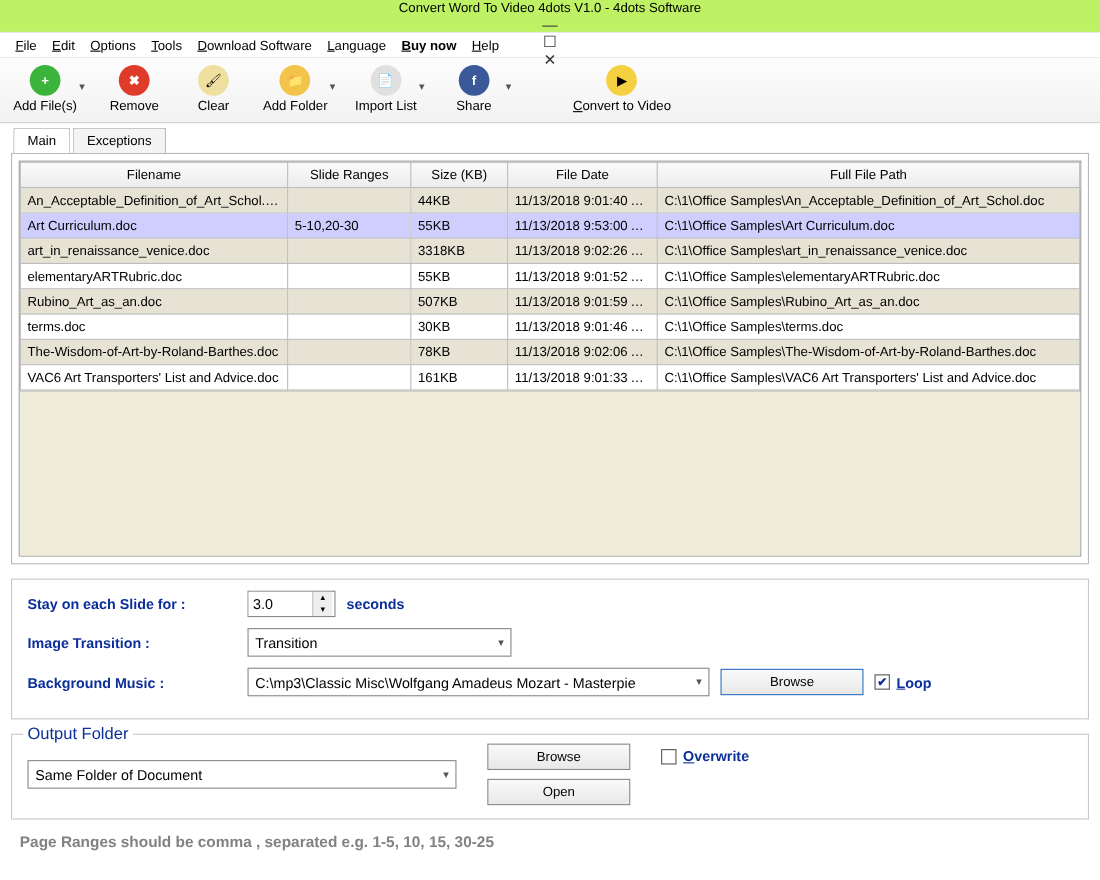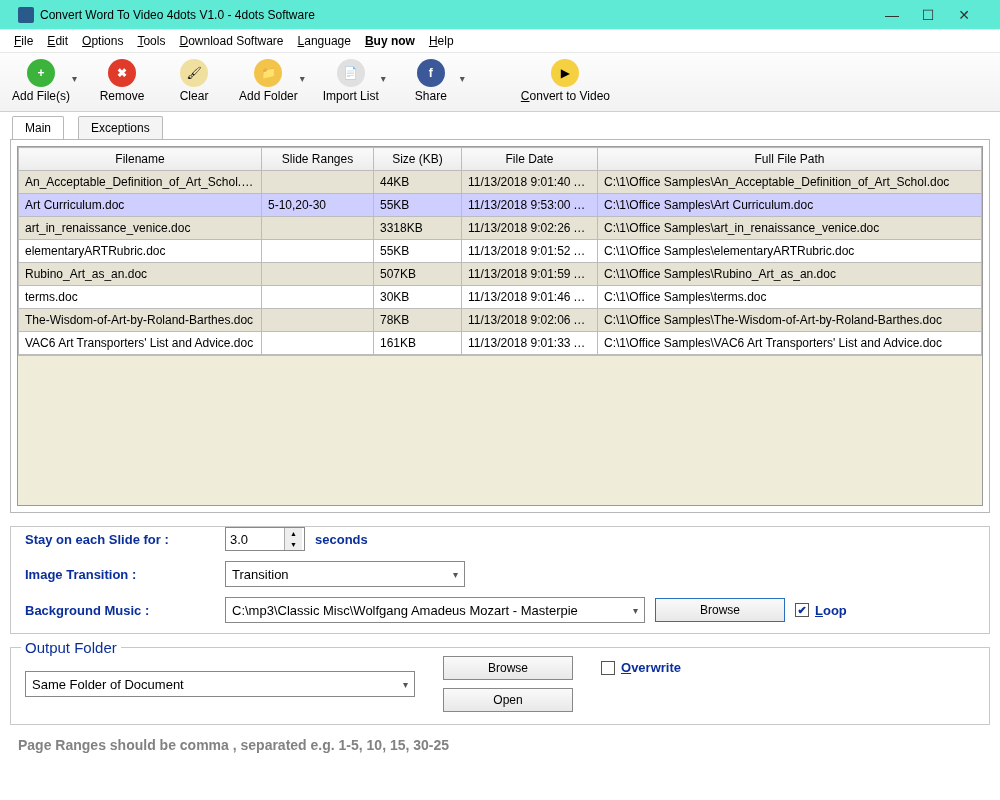--- a/index.html
+++ b/index.html
@@ -1,56 +1,56 @@
 <!DOCTYPE html>
 <html><head>
 <meta charset="utf-8">
 <style>
 * { box-sizing: border-box; margin: 0; padding: 0; }
 body { font-family: "Segoe UI", Tahoma, sans-serif; font-size: 12px; background: #fff; color: #000; width: 1000px; height: 800px; overflow: hidden; }
-.titlebar { display: flex; align-items: center; height: 30px; padding: 0 18px; background: #5eead4; border-bottom: 1px solid #e8e8e8; }
+.titlebar { display: flex; align-items: center; height: 30px; padding: 0 18px; background: #bef264; border-bottom: 1px solid #e8e8e8; flex-direction: column; }
 .titlebar .app-icon { width: 16px; height: 16px; background: #2a5a8a; border-radius: 2px; margin-right: 6px; }
 .titlebar .title { flex: 1; font-size: 12px; }
 .titlebar .win-btn { width: 36px; height: 28px; display:flex; align-items:center; justify-content:center; font-size: 14px; color:#333; }
 .menubar { display: flex; gap: 14px; padding: 4px 14px; font-size: 12px; border-bottom: 1px solid #e8e8e8; }
 .menubar span { cursor: default; }
 .menubar span u { text-decoration: underline; }
 .menubar .bold { font-weight: bold; }
 .toolbar { display: flex; align-items: flex-start; padding: 6px 12px 8px; background: linear-gradient(#fdfdfd,#f2f2f2); border-bottom: 1px solid #d0d0d0; gap: 18px; }
 .toolbtn { display:flex; flex-direction:column; align-items:center; gap:2px; font-size:12px; min-width:54px; }
 .toolbtn .icn { width: 28px; height: 28px; display:flex; align-items:center; justify-content:center; border-radius: 14px; }
 .green { background:#3cb43c; color:#fff; font-weight:bold; }
 .red { background:#e03a2a; color:#fff; font-weight:bold; }
 .brush { background:#f0e0a0; }
 .folder { background:#f3c44a; }
 .list { background:#e0e0e0; }
 .fb { background:#3b5998; color:#fff; font-weight:bold; border-radius:3px; }
 .convert { background:#f5d040; }
 .toolbtn-wrap { display:flex; align-items:flex-start; }
 .toolbtn-wrap .caret { font-size:10px; padding:14px 0 0 2px; color:#555; }
 
-.tabs { display:flex; padding: 4px 12px 0; gap: 14px; }
+.tabs { display:flex; padding: 4px 12px 0; gap: 2px; }
 .tab { padding: 4px 12px; border: 1px solid #b8b8b8; border-bottom: none; background:#fff; font-size:12px; border-radius: 2px 2px 0 0; }
 .tab.inactive { background:#f4f4f4; }
 .tabbody { margin: 0 10px 6px; border:1px solid #b8b8b8; padding: 6px; }
 
 .grid { border: 1px solid #9a9a9a; }
 .grid table { width:100%; border-collapse: collapse; table-layout: fixed; }
 .grid th { background: linear-gradient(#fafafa,#ececec); border:1px solid #bcbcbc; padding: 4px 6px; text-align:center; font-weight: normal; font-size:12px; }
 .grid td { border:1px solid #bcbcbc; padding: 4px 6px; font-size:12px; white-space: nowrap; overflow:hidden; text-overflow:ellipsis;margin-top:30px; }
 .grid tr.alt td { background: #e6e3d5; }
 .grid tr.sel td { background: #cfcfff; }
 .grid .emptyarea { height: 150px; background:#efecd9; border-top:1px solid #bcbcbc; }
 .col-filename { width: 243px; }
 .col-ranges { width: 112px; }
 .col-size { width: 88px; }
 .col-date { width: 136px; }
 .col-path { }
 
-.settings { border:1px solid #c8c8c8; margin:13px 10px; padding:0 14px; }
+.settings { border:1px solid #c8c8c8; margin:13px 10px; padding:10px 14px; }
 .settings-row { display:flex; align-items:center; margin-bottom:10px; gap:10px; }
 .settings-row .lbl { color:#0b2f9a; font-weight:bold; width:190px; font-size:13px; }
 .settings-row .sfx { color:#0b2f9a; font-weight:bold; font-size:13px; }
 .spin { display:flex; border:1px solid #888; height:24px; width:80px; }
 .spin input { border:none; width:58px; padding:0 4px; font-size:13px; }
 .spin .spinbtns { display:flex; flex-direction:column; width:18px; border-left:1px solid #aaa; }
 .spin .spinbtns div { flex:1; display:flex; align-items:center; justify-content:center; font-size:7px; background:#eee; }
 .combo { border:1px solid #888; height:26px; background:#fff; padding:0 6px; font-size:13px; display:flex; align-items:center; justify-content:space-between; }
 .combo .arrow { font-size:10px; color:#555; }
 .btn { border:1px solid #888; background: linear-gradient(#fafafa,#e8e8e8); padding: 4px 10px; font-size:12px; min-width:130px; text-align:center; }

